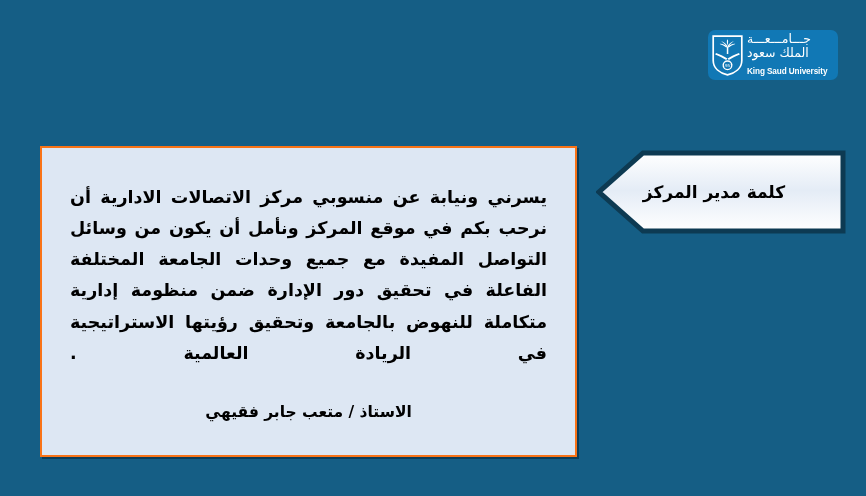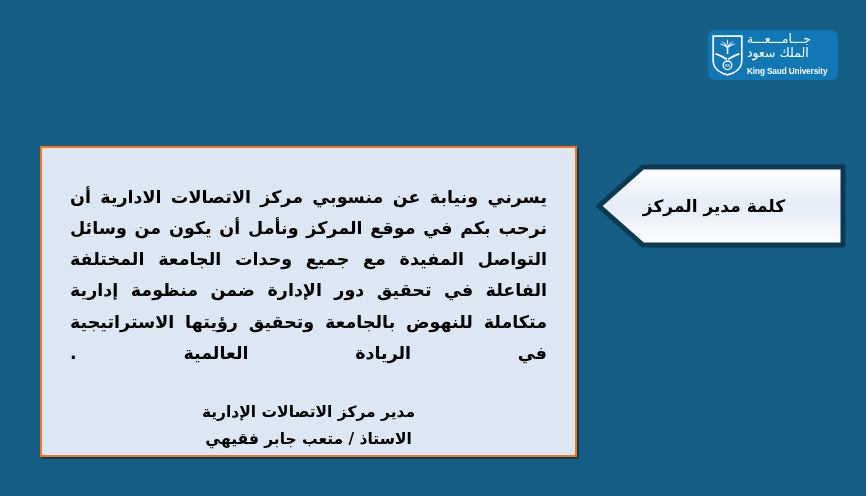--- a/index.html
+++ b/index.html
@@ -115,21 +115,21 @@
     font-size: 15.5px;
     font-weight: bold;
     line-height: 1.72;
     white-space: nowrap;
   }
 
   
   .banner-wrap {
     position: absolute;
     left: 596px;
-    top: 164px;
+    top: 150px;
     width: 250px;
     height: 112px;
   }
   .banner-arrow {
     position: absolute;
     left: 0;
     top: 0;
     width: 250px;
     height: 84px;
   }
@@ -205,21 +205,20 @@
 
         <circle cx="15.5" cy="30.3" r="4.3" fill="none" stroke="#ffffff" stroke-width="1.3"></circle>
         <text x="15.5" y="32.1" font-family="DejaVu Sans, sans-serif" font-size="4.1" fill="#ffffff" text-anchor="middle">1957</text>
       </svg>
     </div>
   </div>
 
   <div class="content-box">
     <p class="welcome-paragraph">يسرني ونيابة عن منسوبي مركز الاتصالات الادارية أن نرحب بكم في موقع المركز ونأمل أن يكون من وسائل التواصل المفيدة مع جميع وحدات الجامعة المختلفة الفاعلة في تحقيق دور الإدارة ضمن منظومة إدارية متكاملة للنهوض بالجامعة وتحقيق رؤيتها الاستراتيجية في الريادة العالمية .</p>
     <div class="signature-block">
-      <div class="signature-line">مدير مركز الاتصالات الإدارية</div>
       <div class="signature-line">الاستاذ / متعب جابر فقيهي</div>
     </div>
   </div>
 
   <div class="banner-wrap">
     <div class="banner-arrow">
       <svg width="250" height="84" viewBox="0 0 250 84" xmlns="http://www.w3.org/2000/svg">
         <defs>
           <linearGradient id="bannerFill" x1="0" y1="0" x2="0" y2="1">
             <stop offset="0%" stop-color="#ffffff"></stop>

